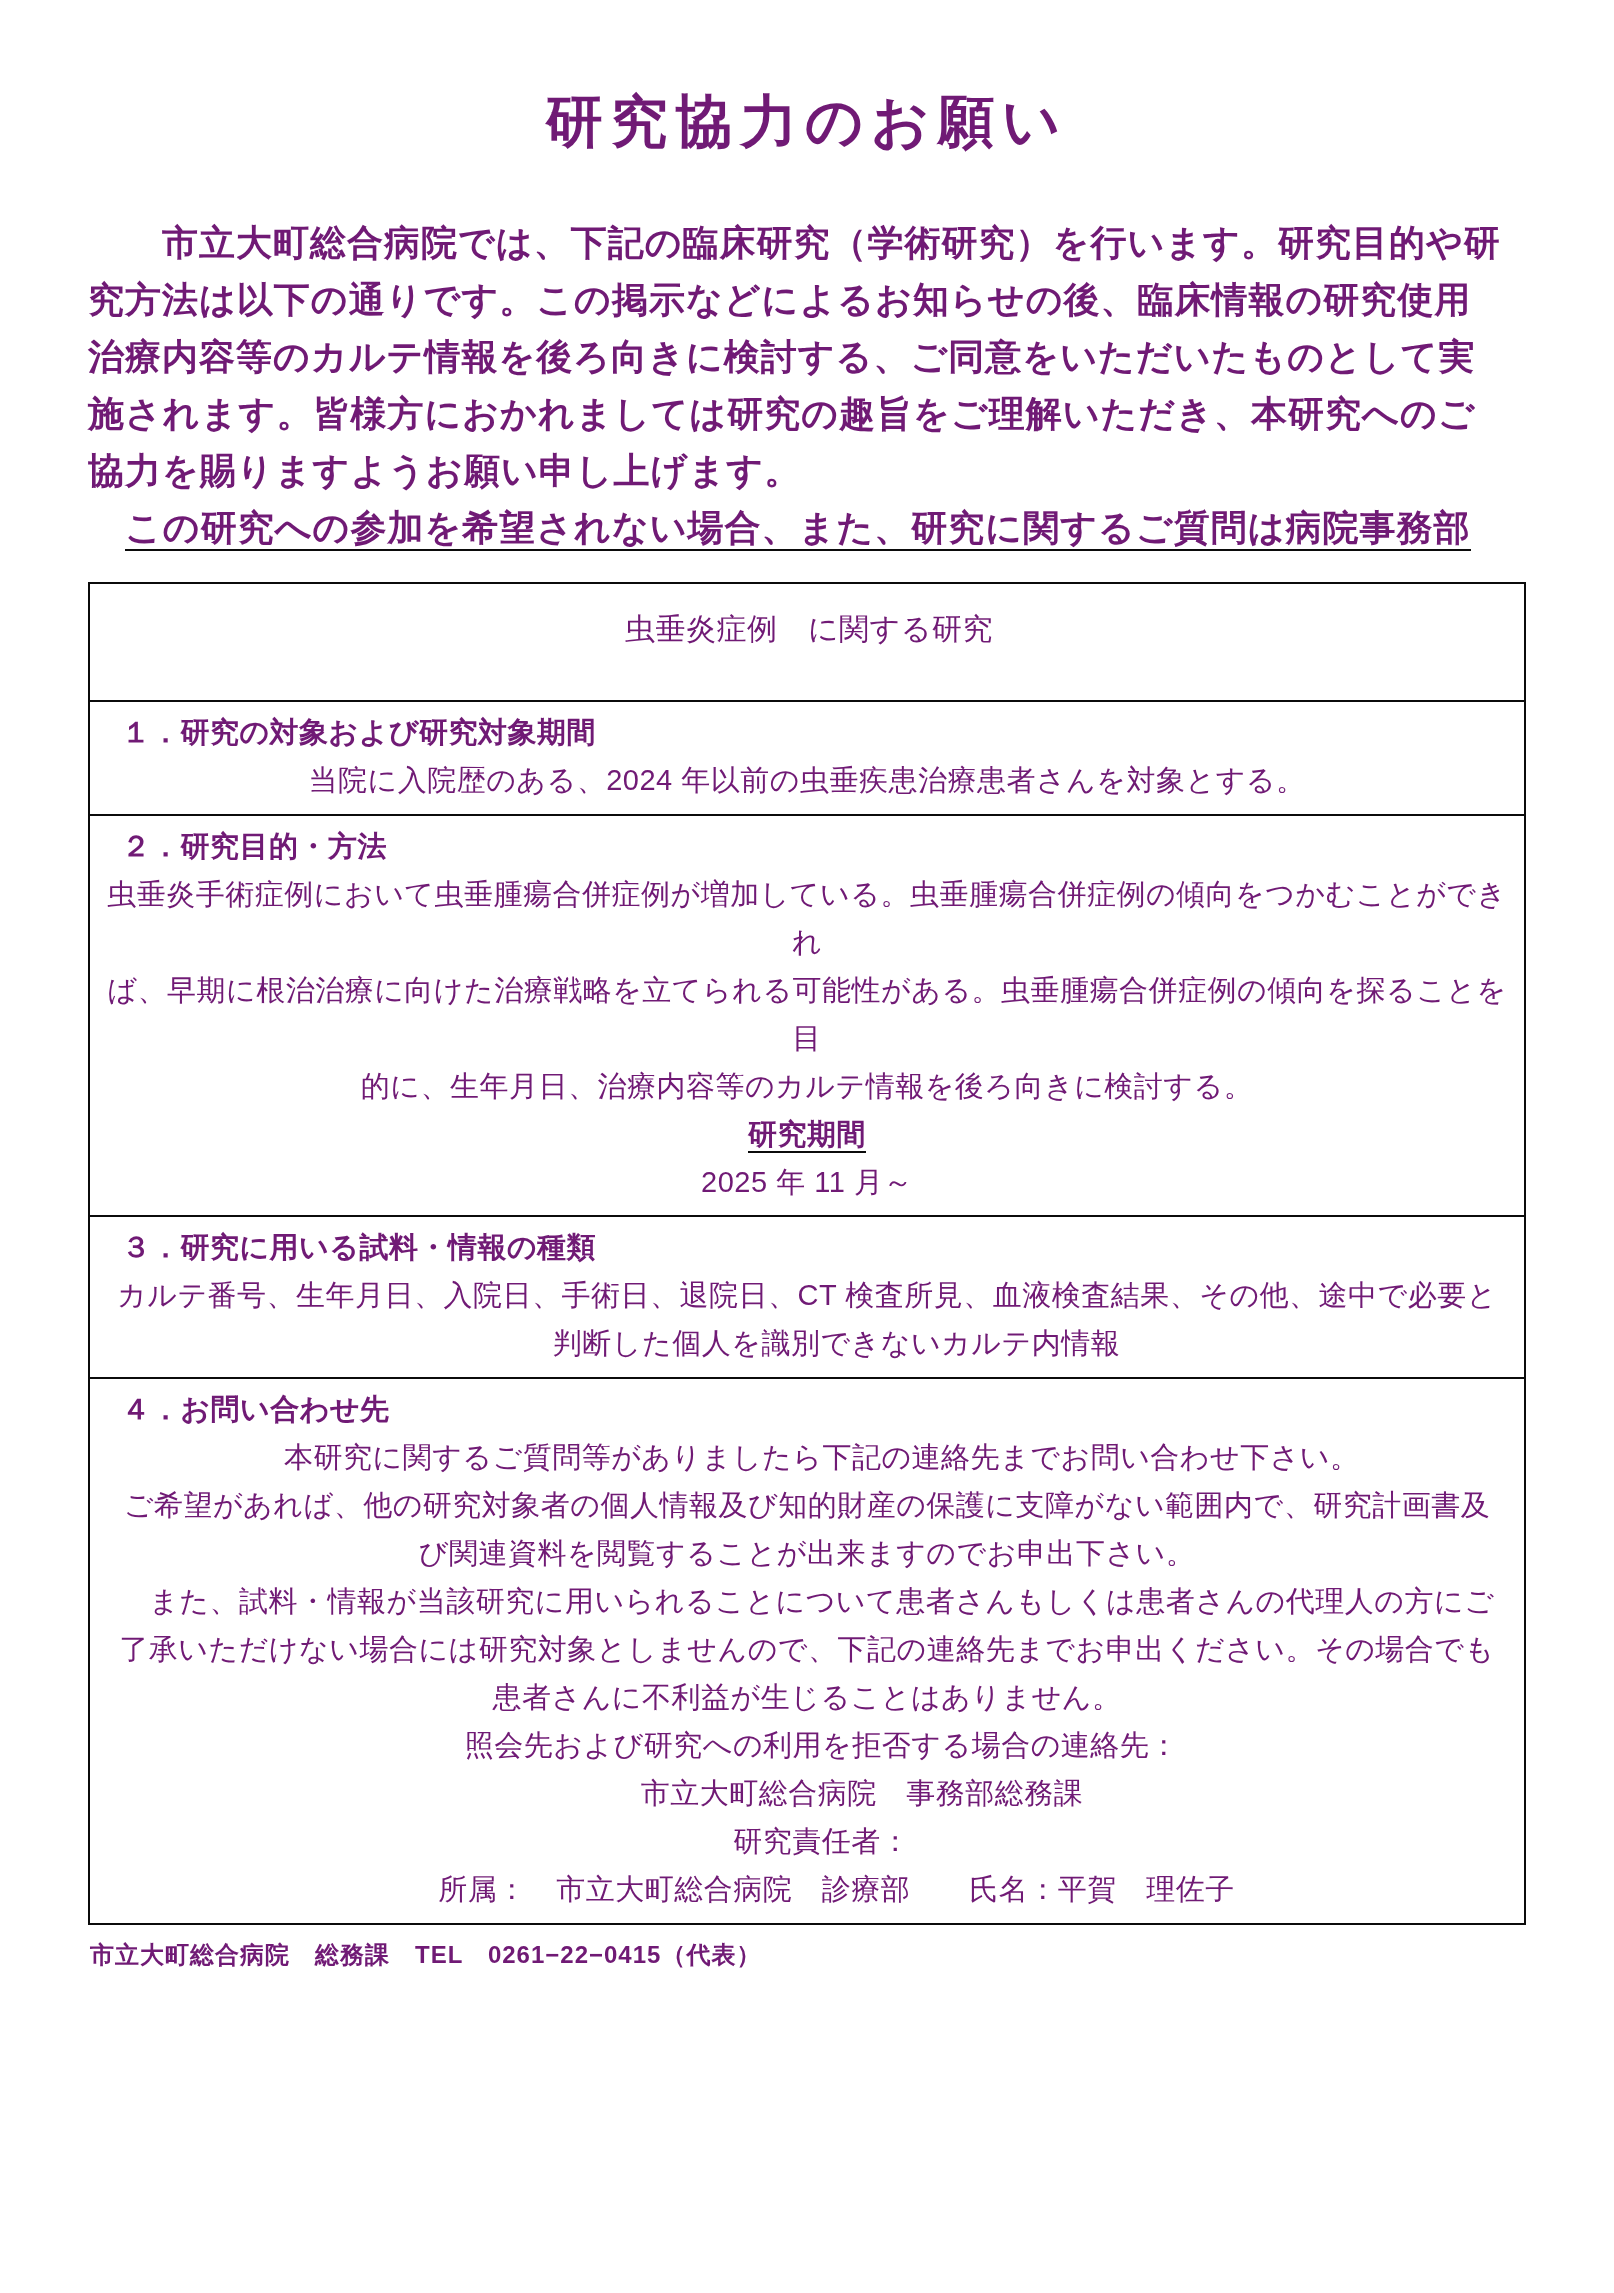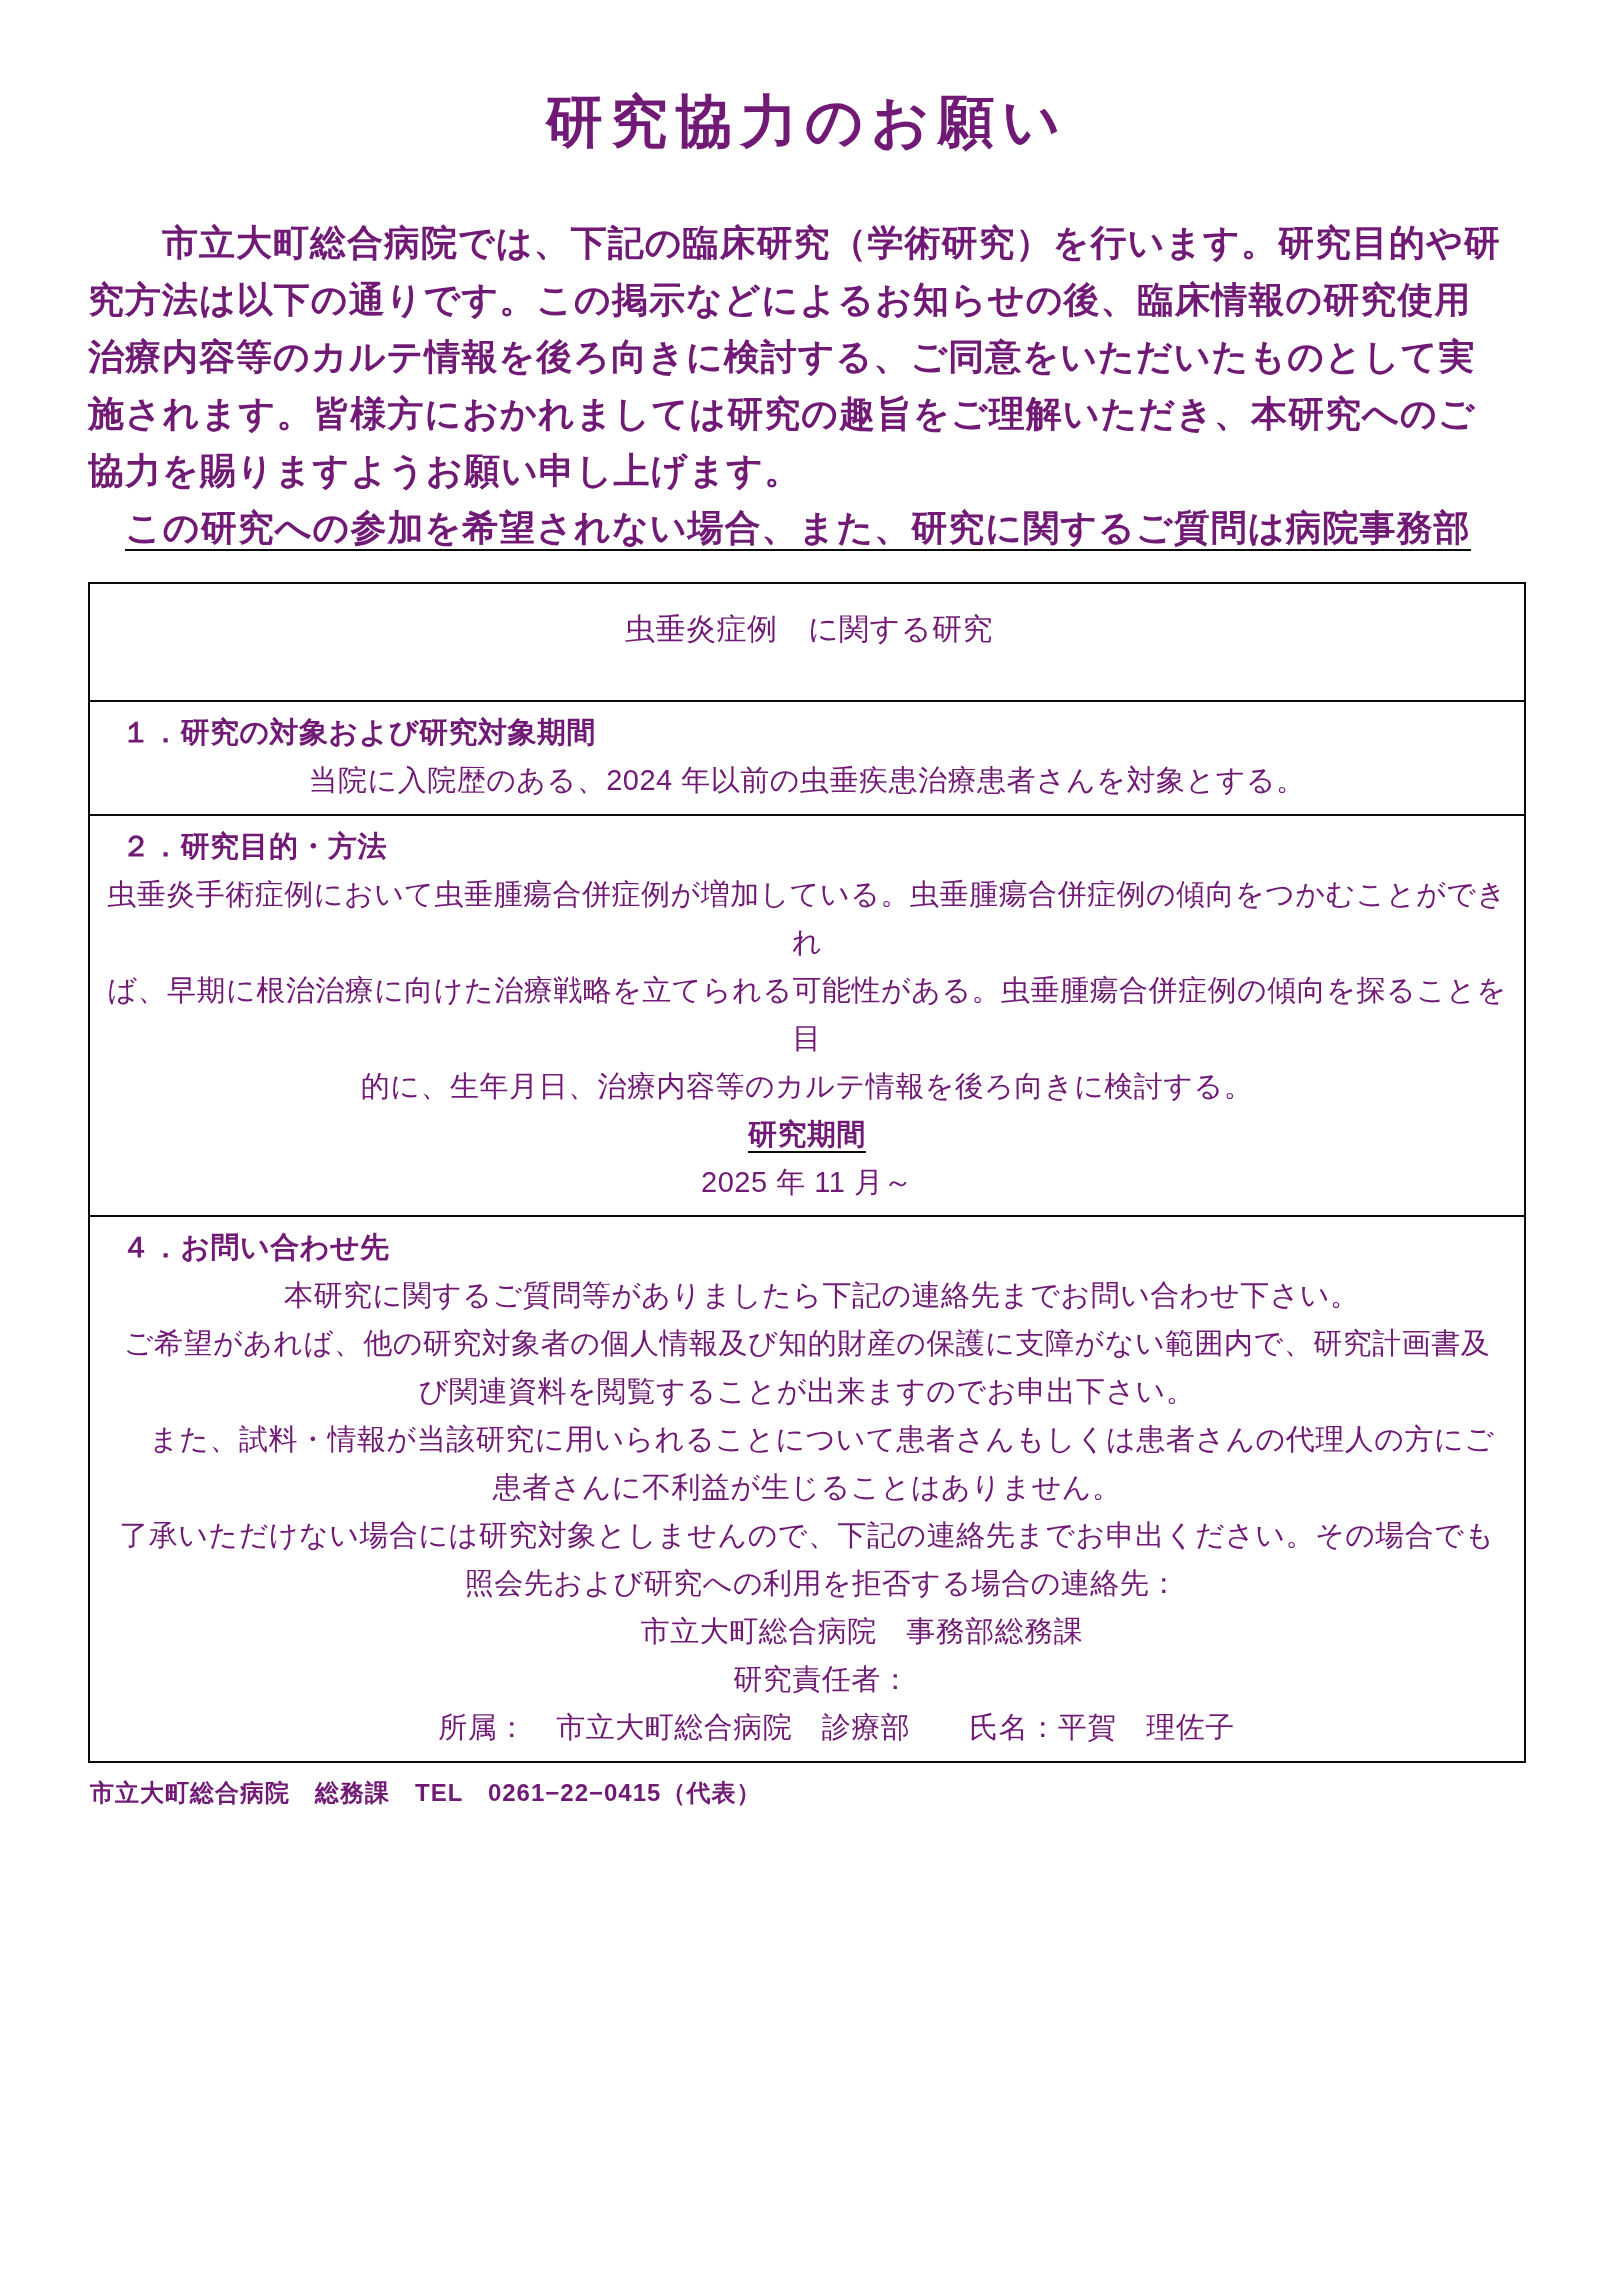--- a/index.html
+++ b/index.html
@@ -84,29 +84,34 @@
 
     <div class="row">
       <div class="sec-heading">２．研究目的・方法</div>
       <div class="body-line">虫垂炎手術症例において虫垂腫瘍合併症例が増加している。虫垂腫瘍合併症例の傾向をつかむことができれ</div>
       <div class="body-line">ば、早期に根治治療に向けた治療戦略を立てられる可能性がある。虫垂腫瘍合併症例の傾向を探ることを目</div>
       <div class="body-line">的に、生年月日、治療内容等のカルテ情報を後ろ向きに検討する。</div>
       <div class="body-line period-label"><span class="uline">研究期間</span></div>
       <div class="body-line">2025 年 11 月～</div>
     </div>
 
+    <div class="row">
+      <div class="sec-heading">３．研究に用いる試料・情報の種類</div>
+      <div class="body-line">カルテ番号、生年月日、入院日、手術日、退院日、CT 検査所見、血液検査結果、その他、途中で必要と</div>
+      <div class="body-line">　　判断した個人を識別できないカルテ内情報</div>
+    </div>
 
     <div class="row">
       <div class="sec-heading">４．お問い合わせ先</div>
       <div class="body-line">　本研究に関するご質問等がありましたら下記の連絡先までお問い合わせ下さい。</div>
       <div class="body-line">ご希望があれば、他の研究対象者の個人情報及び知的財産の保護に支障がない範囲内で、研究計画書及</div>
       <div class="body-line">び関連資料を閲覧することが出来ますのでお申出下さい。</div>
       <div class="body-line">　また、試料・情報が当該研究に用いられることについて患者さんもしくは患者さんの代理人の方にご</div>
+      <div class="body-line">了承いただけない場合には研究対象としませんので、下記の連絡先までお申出ください。その場合でも</div>
       <div class="body-line">患者さんに不利益が生じることはありません。</div>
-      <div class="body-line">了承いただけない場合には研究対象としませんので、下記の連絡先までお申出ください。その場合でも</div>
       <div class="body-line">　照会先および研究への利用を拒否する場合の連絡先：</div>
       <div class="body-line indent-dept">市立大町総合病院　事務部総務課</div>
       <div class="body-line">　研究責任者：</div>
       <div class="body-line">　　所属：　市立大町総合病院　診療部　　氏名：平賀　理佐子</div>
     </div>
 
   </div>
 
   <div class="footer-contact">市立大町総合病院　総務課　TEL　0261−22−0415（代表）</div>
 

